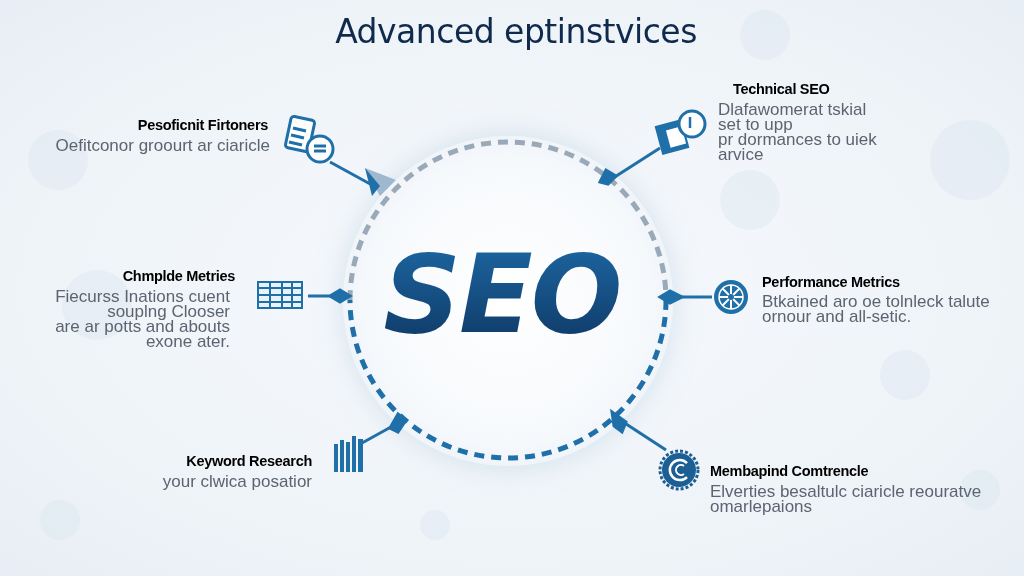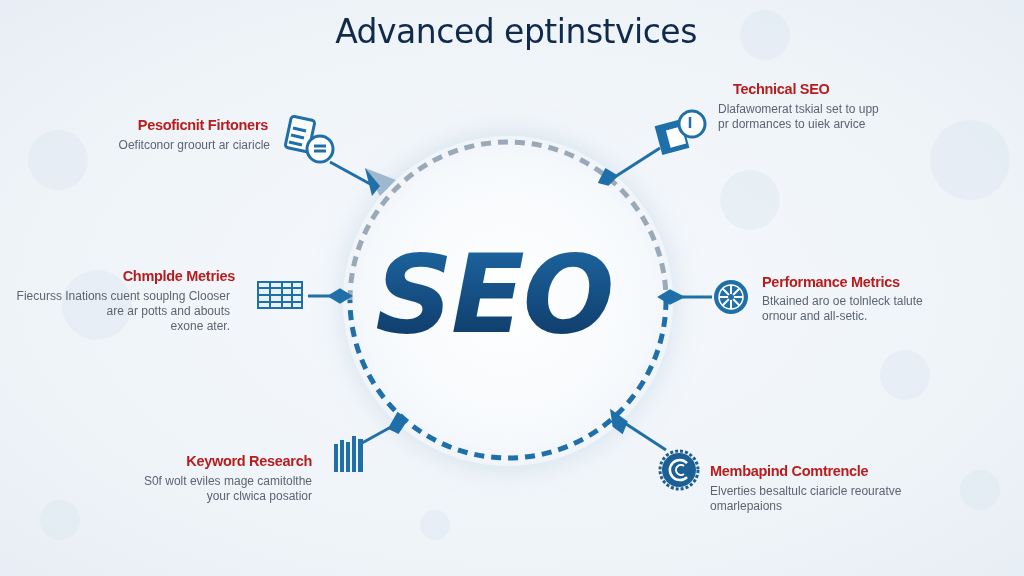--- a/index.html
+++ b/index.html
@@ -14,28 +14,28 @@
     font-size:33px; color:#0f2a4d; font-weight:normal; letter-spacing:-0.5px;
     font-family: "DejaVu Sans", sans-serif;
   }
   .hub-glow {
     position:absolute; left:343px; top:136px; width:330px; height:330px; border-radius:50%;
     background: radial-gradient(circle, #ffffff 0%, #f6f9fc 60%, #dfe9f3 100%);
     box-shadow: 0 0 30px rgba(150,180,210,.35);
   }
   svg.overlay { position:absolute; left:0; top:0; }
   .seo-word {
-    position:absolute; left:364px; top:232px; width:260px; text-align:center;
+    position:absolute; left:372px; top:232px; width:260px; text-align:center;
     font-size:108px; font-weight:bold; font-style:italic; color:#134a7c;
     font-family: "DejaVu Sans", sans-serif; letter-spacing:-2px;
     background: linear-gradient(#1e6aa6, #0d3561);
     -webkit-background-clip:text; background-clip:text; -webkit-text-fill-color:transparent;
   }
-  .node-title { position:absolute; font-size:14.5px; font-weight:bold; color:#b91c1c; white-space:nowrap; letter-spacing:-0.3px; }
-  .node-desc { position:absolute; font-size:12px; color:#5b6470; line-height:15px; }
+  .node-title { position:absolute; font-size:14.5px; font-weight:bold; color:#000000; white-space:nowrap; letter-spacing:-0.3px; }
+  .node-desc { position:absolute; font-size:17px; color:#5b6470; line-height:15px; }
   .right { text-align:right; }
 </style>
 </head>
 <body>
 
 <div class="bokeh" style="left:28px;top:130px;width:60px;height:60px;"></div>
 <div class="bokeh" style="left:62px;top:270px;width:70px;height:70px;"></div>
 <div class="bokeh" style="left:720px;top:170px;width:60px;height:60px;"></div>
 <div class="bokeh" style="left:930px;top:120px;width:80px;height:80px;"></div>
 <div class="bokeh" style="left:880px;top:350px;width:50px;height:50px;"></div>
@@ -157,21 +157,20 @@
   <div class="node-title" style="left:762px;top:274px;">Performance Metrics</div>
   <div class="node-desc" style="left:762px;top:294px;">
     <div>Btkained aro oe tolnleck talute</div>
     <div>ornour and all-setic.</div>
   </div>
 </div>
 
 <div>
   <div class="node-title right" style="right:712px;top:453px;">Keyword Research</div>
   <div class="node-desc right" style="right:712px;top:474px;">
-    <div>S0f wolt eviles mage camitolthe</div>
     <div>your clwica posatior</div>
   </div>
 </div>
 
 <div>
   <div class="node-title" style="left:710px;top:463px;text-align:center;">Membapind Comtrencle</div>
   <div class="node-desc" style="left:710px;top:484px;">
     <div>Elverties besaltulc ciaricle reouratve</div>
     <div>omarlepaions</div>
   </div>

